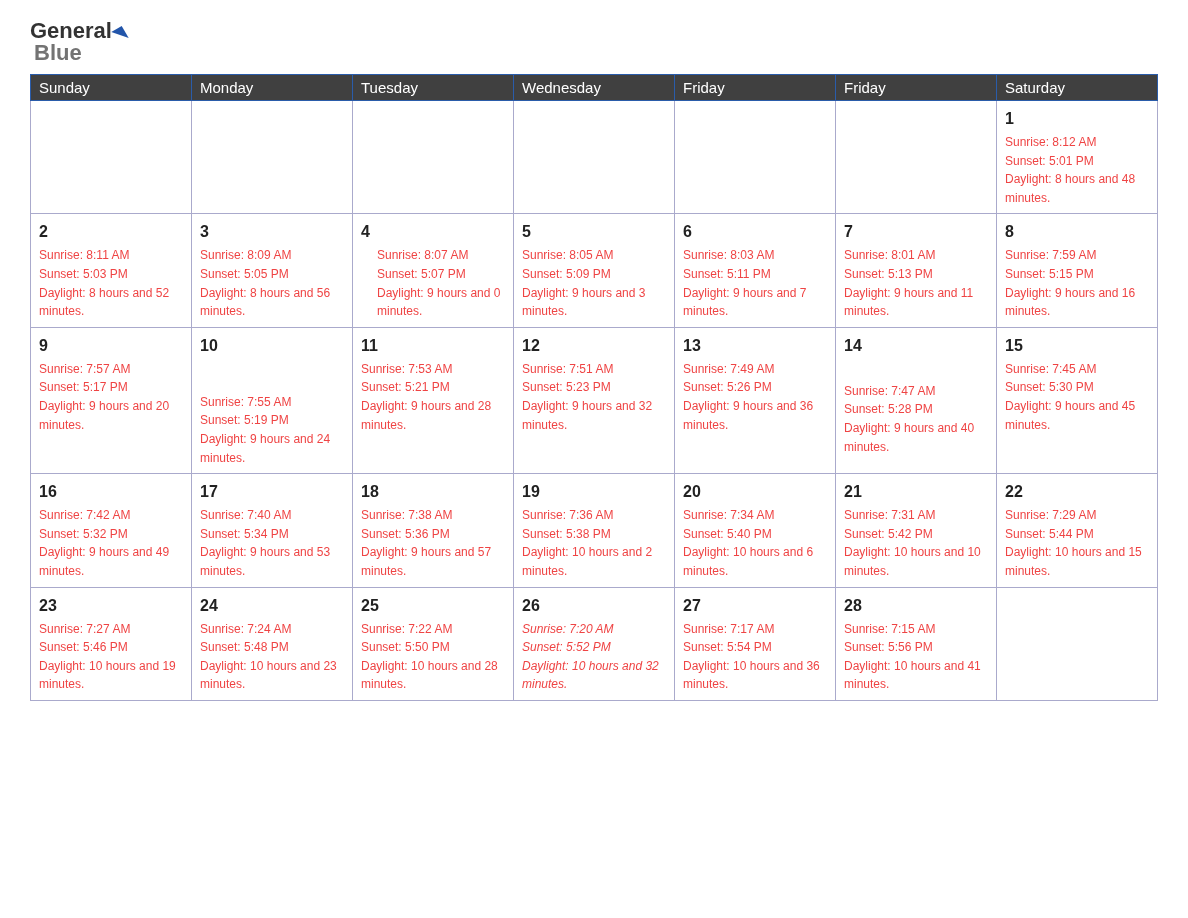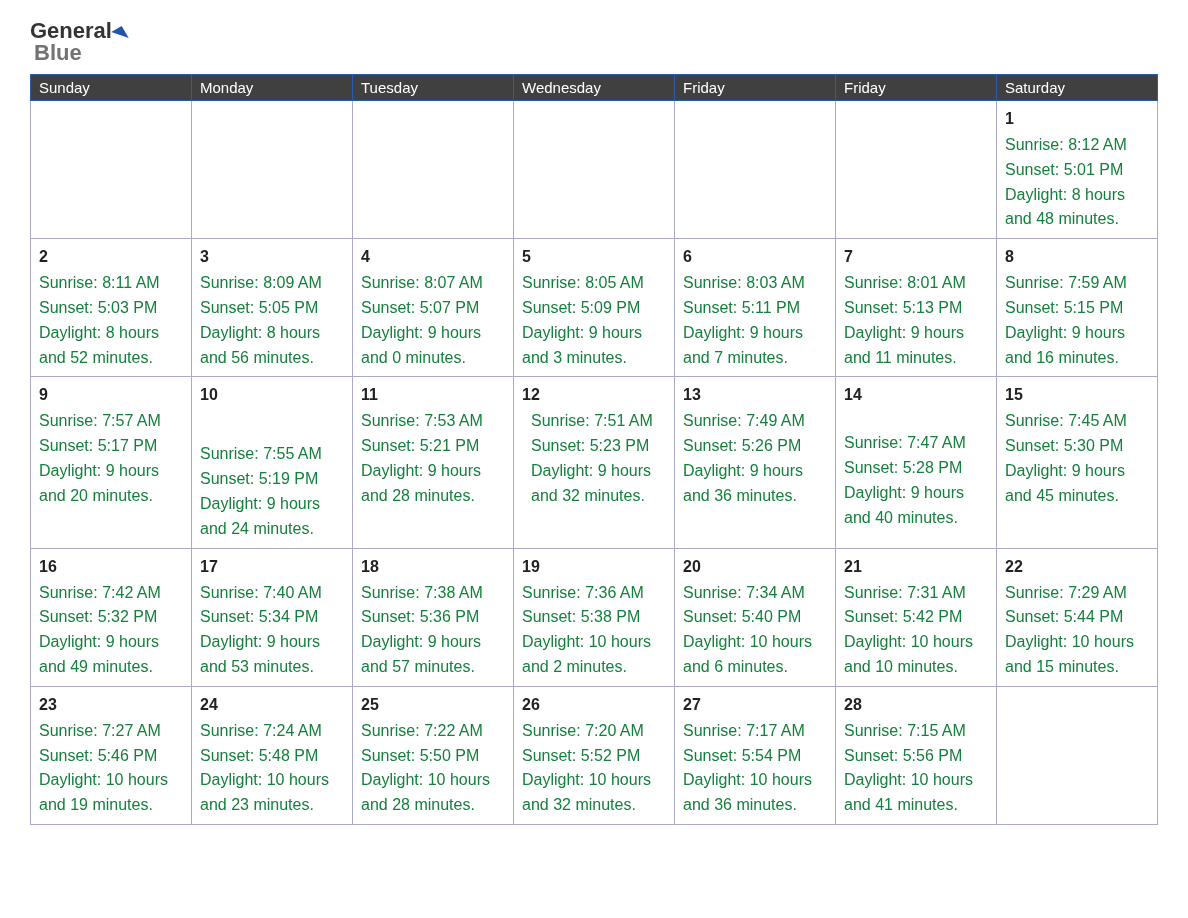--- a/index.html
+++ b/index.html
@@ -79,22 +79,22 @@
       line-height: 1.5;
     }
     .day-number {
       font-size: 16px;
       font-weight: bold;
       color: #222;
       display: block;
       margin-bottom: 2px;
     }
     .day-info {
-      color: #15803d;
-      font-size: 16px;
+      color: #ef4444;
+      font-size: 12px;
       line-height: 1.55;
     }
     .empty-cell {
       background: #fff;
     }
     .row-border-top td {
       border-top: 2px solid #2a5caa;
     }
   </style>
 </head>
@@ -149,21 +149,21 @@
 Daylight: 8 hours and 52 minutes.</div>
         </td>
         <td>
           <span class="day-number">3</span>
           <div class="day-info" style="white-space: pre-line;">Sunrise: 8:09 AM
 Sunset: 5:05 PM
 Daylight: 8 hours and 56 minutes.</div>
         </td>
         <td>
           <span class="day-number">4</span>
-          <div class="day-info" style="white-space: pre-line;">Sunrise: 8:07 AM
+          <div class="day-info" style="white-space: pre-line; margin-left: 16px;">Sunrise: 8:07 AM
 Sunset: 5:07 PM
 Daylight: 9 hours and 0 minutes.</div>
         </td>
         <td>
           <span class="day-number">5</span>
           <div class="day-info" style="white-space: pre-line;">Sunrise: 8:05 AM
 Sunset: 5:09 PM
 Daylight: 9 hours and 3 minutes.</div>
         </td>
         <td>
@@ -199,21 +199,21 @@
 Daylight: 9 hours and 24 minutes.</div>
         </td>
         <td>
           <span class="day-number">11</span>
           <div class="day-info" style="white-space: pre-line;">Sunrise: 7:53 AM
 Sunset: 5:21 PM
 Daylight: 9 hours and 28 minutes.</div>
         </td>
         <td>
           <span class="day-number">12</span>
-          <div class="day-info" style="white-space: pre-line; margin-left: 9px;">Sunrise: 7:51 AM
+          <div class="day-info" style="white-space: pre-line;">Sunrise: 7:51 AM
 Sunset: 5:23 PM
 Daylight: 9 hours and 32 minutes.</div>
         </td>
         <td>
           <span class="day-number">13</span>
           <div class="day-info" style="white-space: pre-line;">Sunrise: 7:49 AM
 Sunset: 5:26 PM
 Daylight: 9 hours and 36 minutes.</div>
         </td>
         <td>
@@ -287,21 +287,21 @@
 Daylight: 10 hours and 23 minutes.</div>
         </td>
         <td>
           <span class="day-number">25</span>
           <div class="day-info" style="white-space: pre-line;">Sunrise: 7:22 AM
 Sunset: 5:50 PM
 Daylight: 10 hours and 28 minutes.</div>
         </td>
         <td>
           <span class="day-number">26</span>
-          <div class="day-info" style="white-space: pre-line;">Sunrise: 7:20 AM
+          <div class="day-info" style="white-space: pre-line; font-style: italic;">Sunrise: 7:20 AM
 Sunset: 5:52 PM
 Daylight: 10 hours and 32 minutes.</div>
         </td>
         <td>
           <span class="day-number">27</span>
           <div class="day-info" style="white-space: pre-line;">Sunrise: 7:17 AM
 Sunset: 5:54 PM
 Daylight: 10 hours and 36 minutes.</div>
         </td>
         <td>

